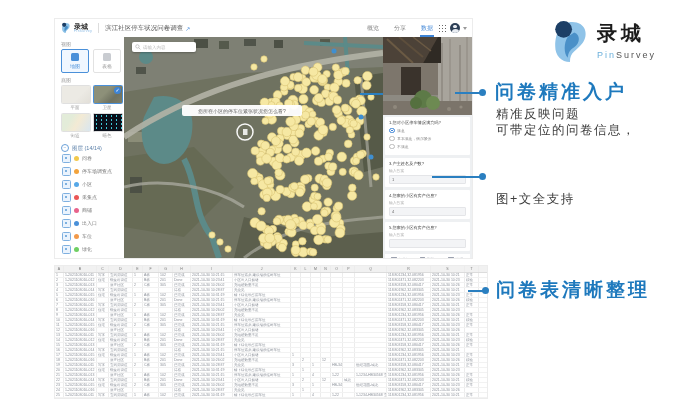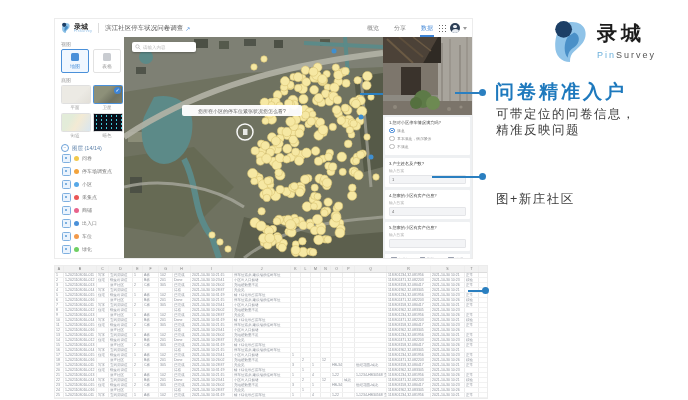--- a/index.html
+++ b/index.html
@@ -591,32 +591,33 @@
       <div id="brand-cn">录城</div>
       <div id="brand-en"><span class="pin">Pin</span><span class="survey">Survey</span></div>
     </div>
   </div>
 
   <div class="co-line" style="left:360px;top:93px;width:23px;"></div>
   <div class="co-line" style="left:455px;top:92px;width:25px;"></div>
   <div class="co-dot" style="left:479px;top:89px;"></div>
   <div class="co-title" style="left:495px;top:79px;">问卷精准入户</div>
   <div class="co-sub" style="left:496px;top:106px;">
+    <div>精准反映问题</div>
     <div>可带定位的问卷信息，</div>
-    <div>精准反映问题</div>
   </div>
 
   <div class="co-line" style="left:432px;top:176px;width:48px;"></div>
   <div class="co-dot" style="left:479px;top:173px;"></div>
   <div class="co-sub" style="left:496px;top:191px;">
-    <div>图+新庄社区</div>
+    <div>图+文全支持</div>
   </div>
 
   <div class="co-line" style="left:468px;top:290px;width:15px;"></div>
   <div class="co-dot" style="left:482px;top:287px;"></div>
+  <div class="co-title" style="left:496px;top:277px;">问卷表清晰整理</div>
 
   <div id="sheet">
       <div class="t-row hdr">
         <div class="t-cell" style="width: 9px;">A</div>
         <div class="t-cell" style="width: 33px;">B</div>
         <div class="t-cell" style="width: 12px;">C</div>
         <div class="t-cell" style="width: 24px;">D</div>
         <div class="t-cell" style="width: 10px;">E</div>
         <div class="t-cell" style="width: 16px;">F</div>
         <div class="t-cell" style="width: 14px;">G</div>

